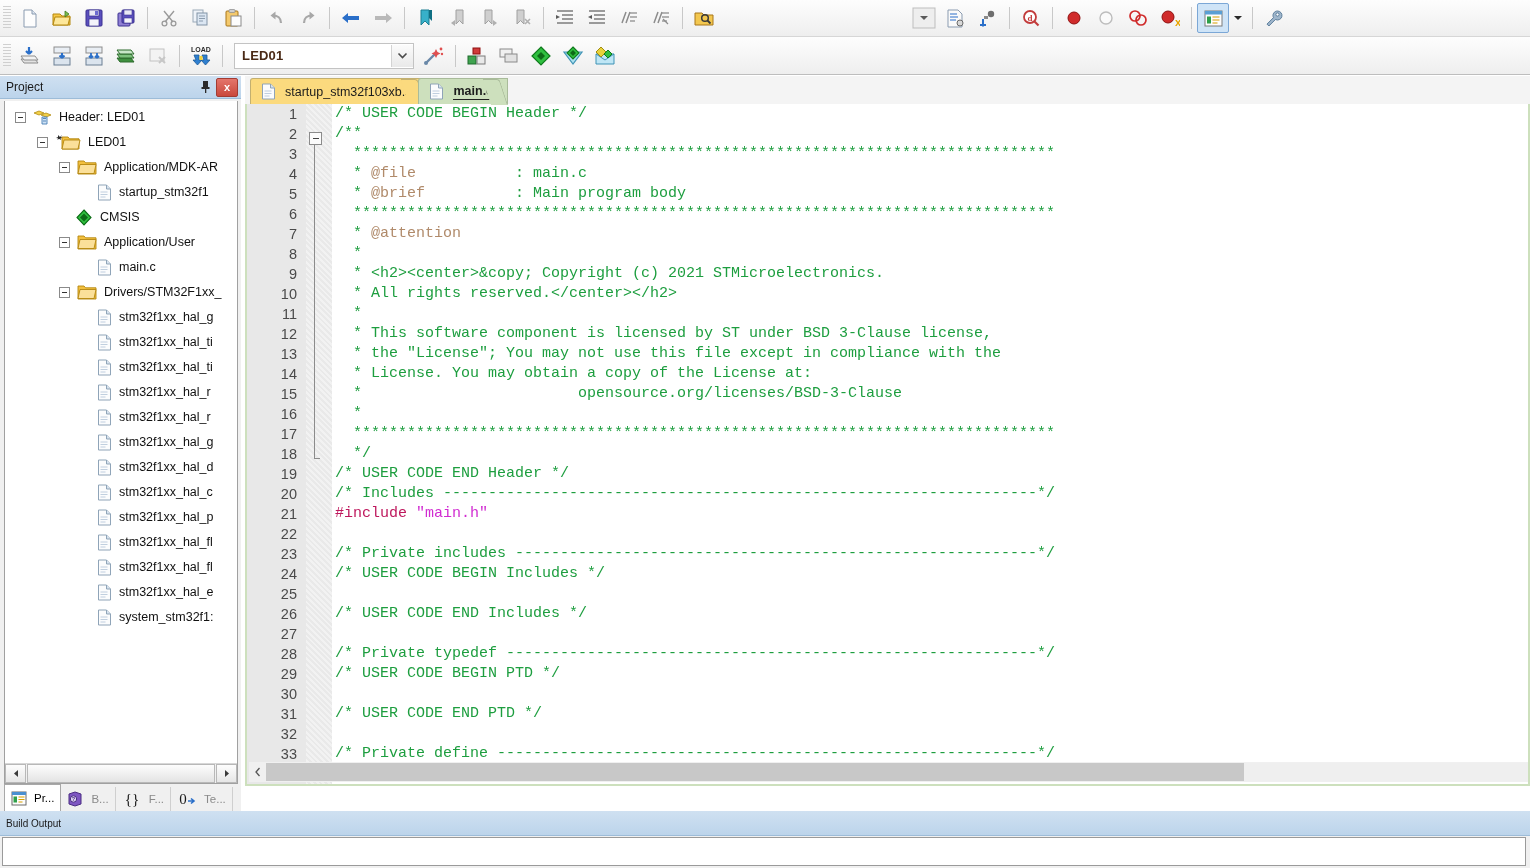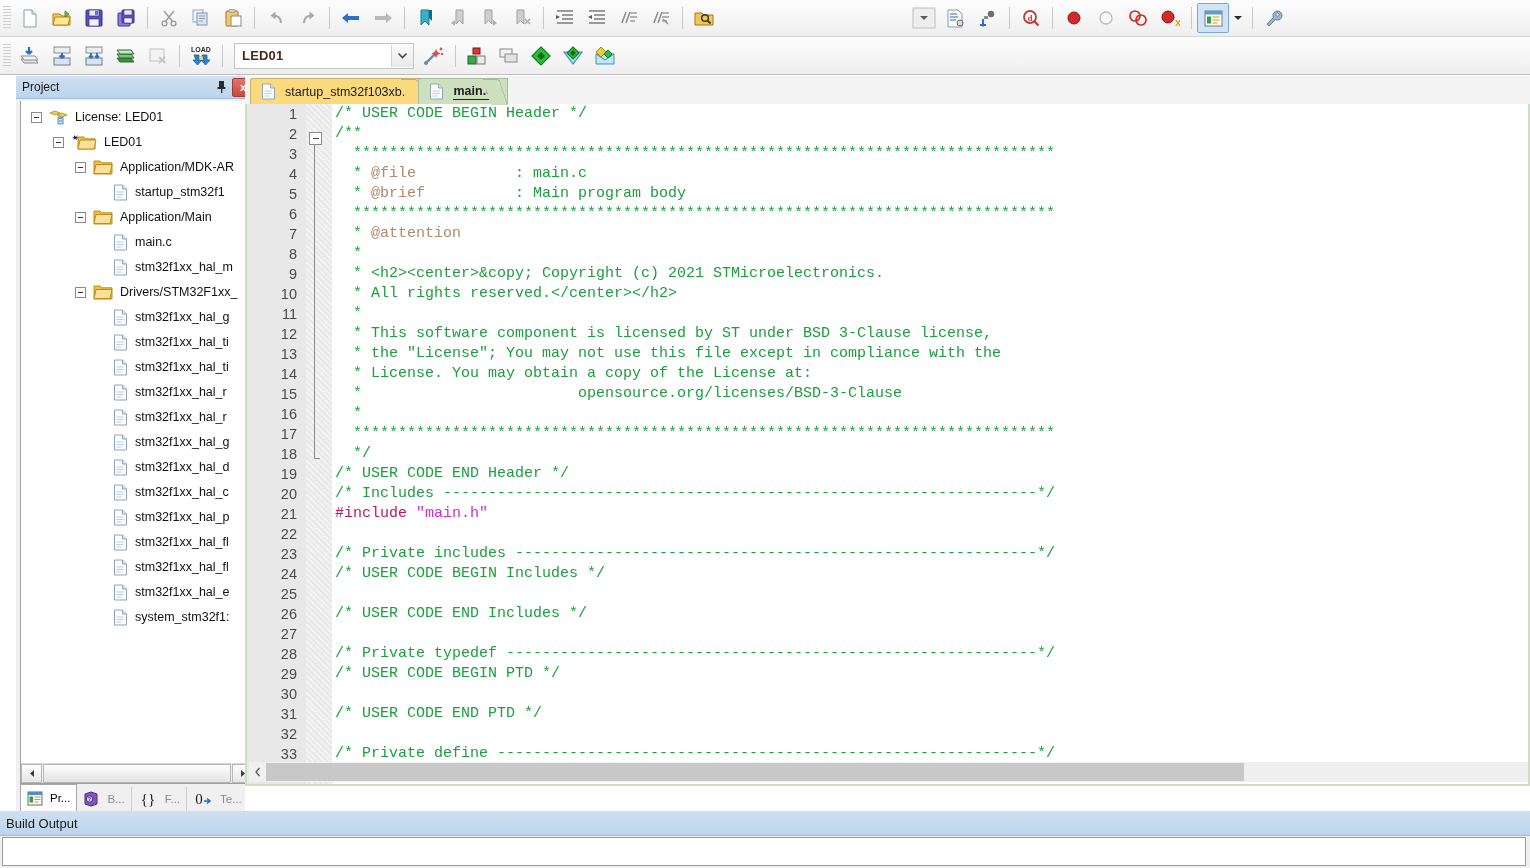--- a/index.html
+++ b/index.html
@@ -52,21 +52,21 @@
   .combo-arrow{
     width:21px;height:22px;background:linear-gradient(to bottom,#fbfbfb,#e9e9e9);
     border-left:1px solid #d3d3d3;display:flex;align-items:center;justify-content:center;
   }
 
   
   .body{position:absolute;left:0;top:76px;width:1530px;height:735px;}
 
   
   .project-panel{
-    position:absolute;left:16px;top:0;width:241px;height:735px;
+    position:absolute;left:0;top:0;width:241px;height:735px;
     background:#f0f0f0;display:flex;flex-direction:column;
   }
   .panel-title{
     height:22px;display:flex;align-items:center;
     background:linear-gradient(to bottom,#cfe0f1 0%,#bcd4eb 100%);
     border-bottom:1px solid #9dbcd8;
     padding-left:6px;font-size:12px;color:#1a1a1a;
   }
   .panel-title .t{flex:1;}
   .pin-btn{width:18px;height:18px;display:flex;align-items:center;justify-content:center;}
@@ -198,21 +198,21 @@
 
   
   .buildout{
     position:absolute;left:0;top:811px;width:1530px;height:57px;
     background:#f0f0f0;
   }
   .bo-title{
     height:24px;display:flex;align-items:center;padding-left:6px;
     background:linear-gradient(to bottom,#cfe0f1 0%,#bcd4eb 100%);
     border-bottom:1px solid #9dbcd8;
-    font-size:13px;color:#1a1a1a;
+    font-size:10px;color:#1a1a1a;
   }
   .bo-body{
     position:absolute;left:2px;top:26px;width:1524px;height:29px;
     background:#ffffff;border:1px solid #9a9a9a;box-sizing:border-box;
   }
 </style>
 </head>
 <body>
 
 <div class="app">
@@ -664,21 +664,21 @@
               </span>
               <span class="spacer" style="width: 7px;"></span>
               <span class="ico">
                 <svg width="19" height="17" viewBox="0 0 19 17">
                   <path d="M1 4l5-2 5 2-5 2z" fill="#f3d14a" stroke="#b38a12" stroke-width=".8"></path>
                   <path d="M8 6l5-2 5 2-5 2z" fill="#f3d14a" stroke="#b38a12" stroke-width=".8"></path>
                   <path d="M9 8h5v7H9z" fill="#cfe2f5" stroke="#4a7fb5" stroke-width=".9"></path>
                   <path d="M10 9.5h3M10 12h3" stroke="#4a7fb5" stroke-width=".9"></path>
                 </svg>
               </span>
-              <span class="lbl">License: LED01</span>
+              <span class="lbl">Header: LED01</span>
             </div>
             <div class="trow">
               <span class="spacer" style="width: 32px;"></span>
               <span class="exp">
                 <i></i>
               </span>
               <span class="spacer" style="width: 7px;"></span>
               <span class="ico">
                 <svg width="26" height="17" viewBox="0 0 26 17">
                   <path d="M3 1l2 2 2-2-1 2 2 1-2.5.3L6 6 4 4.8 2.5 6l.5-1.7L1 4l2-1z" fill="#2a2a2a"></path>
@@ -709,55 +709,54 @@
                 <svg width="15" height="17" viewBox="0 0 15 17">
                   <path d="M1.5 1h8l4 4v11h-12z" fill="#fbfcfd" stroke="#8fa4b8" stroke-width="1"></path>
                   <path d="M9.5 1v4h4" fill="#d7e3ef" stroke="#8fa4b8" stroke-width="1"></path>
                   <path d="M3.5 8h7M3.5 10.5h7M3.5 13h5" stroke="#b9cadb" stroke-width=".9"></path>
                 </svg>
               </span>
               <span class="lbl">startup_stm32f1</span>
             </div>
             <div class="trow">
               <span class="spacer" style="width: 54px;"></span>
+              <span class="spacer" style="width: 16px;"></span>
+              <span class="ico">
+                <svg width="18" height="17" viewBox="0 0 18 17">
+                  <path d="M9 1l7 7.5L9 16 2 8.5z" fill="#2fbf3f" stroke="#0c6b16" stroke-width="1.1"></path>
+                  <path d="M9 4.5l4 4-4 4-4-4z" fill="#0d6b17"></path>
+                </svg>
+              </span>
+              <span class="lbl">CMSIS</span>
+            </div>
+            <div class="trow">
+              <span class="spacer" style="width: 54px;"></span>
               <span class="exp">
                 <i></i>
               </span>
               <span class="spacer" style="width: 7px;"></span>
               <span class="ico">
                 <svg width="20" height="16" viewBox="0 0 20 16">
                   <path d="M1 1h6l1.6 1.8H19V14H1z" fill="#f3c03f" stroke="#b4870f" stroke-width=".9"></path>
                   <path d="M3 4.5h16l-2 9H1z" fill="#fbe09a" stroke="#b4870f" stroke-width=".9"></path>
                 </svg>
               </span>
-              <span class="lbl">Application/Main</span>
+              <span class="lbl">Application/User</span>
             </div>
             <div class="trow">
               <span class="spacer" style="width: 76px;"></span>
               <span class="spacer" style="width: 16px;"></span>
               <span class="ico">
                 <svg width="15" height="17" viewBox="0 0 15 17">
                   <path d="M1.5 1h8l4 4v11h-12z" fill="#fbfcfd" stroke="#8fa4b8" stroke-width="1"></path>
                   <path d="M9.5 1v4h4" fill="#d7e3ef" stroke="#8fa4b8" stroke-width="1"></path>
                   <path d="M3.5 8h7M3.5 10.5h7M3.5 13h5" stroke="#b9cadb" stroke-width=".9"></path>
                 </svg>
               </span>
               <span class="lbl">main.c</span>
-            </div>
-            <div class="trow">
-              <span class="spacer" style="width: 76px;"></span>
-              <span class="spacer" style="width: 16px;"></span>
-              <span class="ico">
-                <svg width="15" height="17" viewBox="0 0 15 17">
-                  <path d="M1.5 1h8l4 4v11h-12z" fill="#fbfcfd" stroke="#8fa4b8" stroke-width="1"></path>
-                  <path d="M9.5 1v4h4" fill="#d7e3ef" stroke="#8fa4b8" stroke-width="1"></path>
-                  <path d="M3.5 8h7M3.5 10.5h7M3.5 13h5" stroke="#b9cadb" stroke-width=".9"></path>
-                </svg>
-              </span>
-              <span class="lbl">stm32f1xx_hal_m</span>
             </div>
             <div class="trow">
               <span class="spacer" style="width: 54px;"></span>
               <span class="exp">
                 <i></i>
               </span>
               <span class="spacer" style="width: 7px;"></span>
               <span class="ico">
                 <svg width="20" height="16" viewBox="0 0 20 16">
                   <path d="M1 1h6l1.6 1.8H19V14H1z" fill="#f3c03f" stroke="#b4870f" stroke-width=".9"></path>

